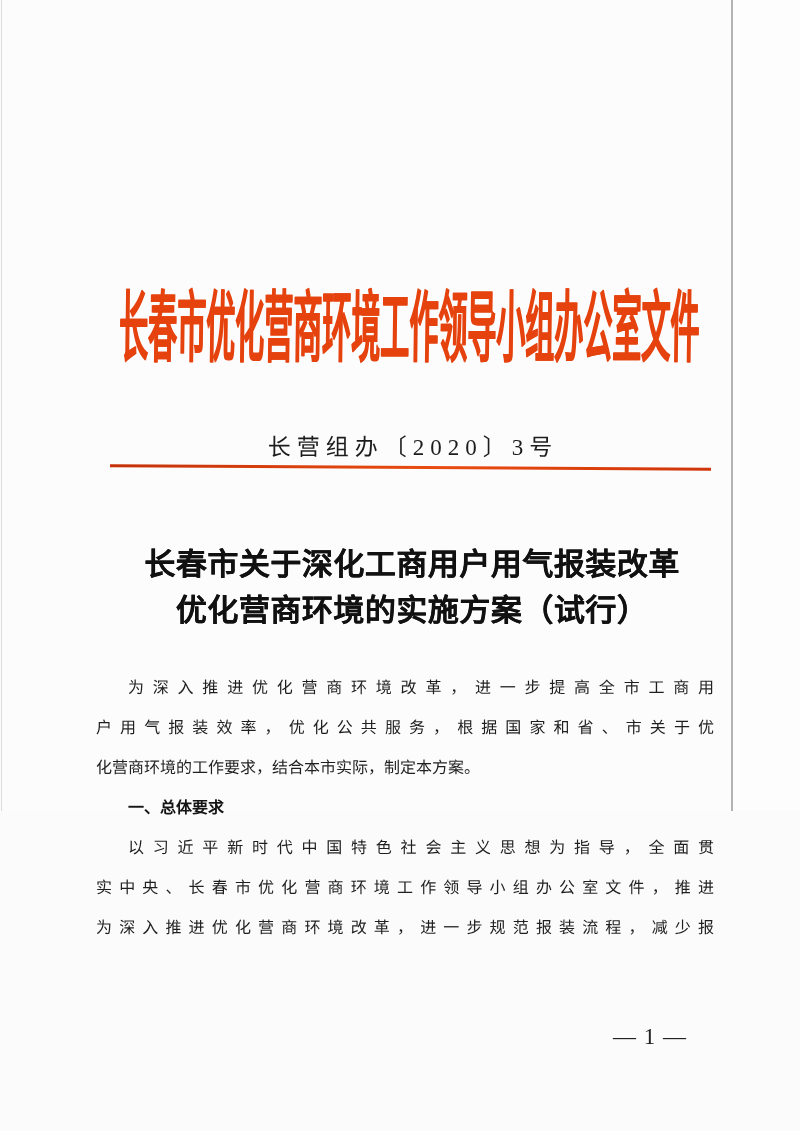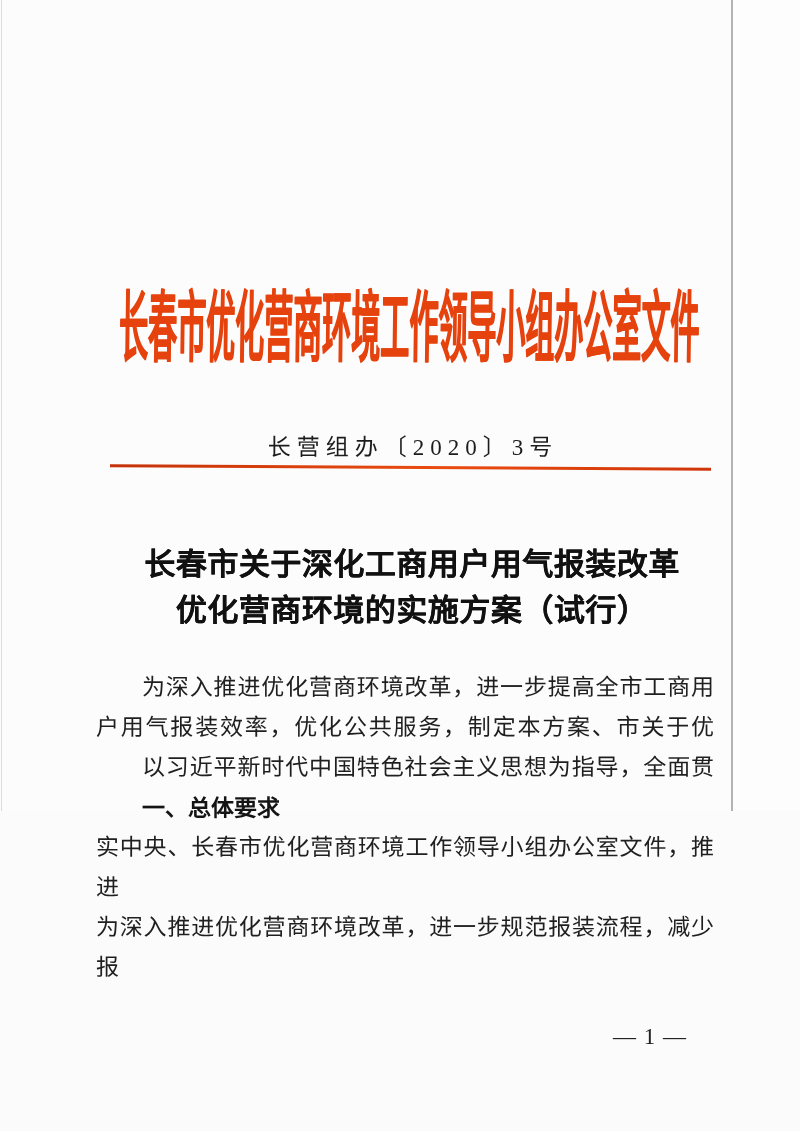--- a/index.html
+++ b/index.html
@@ -64,21 +64,21 @@
     font-size: 31px;
     line-height: 46px;
     font-weight: bold;
     color: #111;
     text-shadow: 0.3px 0 0 currentColor;
     letter-spacing: 0.5px;
   }
   
   .body-text {
     position: absolute; top: 668px; left: 96px; width: 618px;
-    font-size: 23px;
+    font-size: 16px;
     line-height: 40px;
     color: #1f1f1f;
   }
   .bline { width: 100%; }
   .j { text-align: justify; text-align-last: justify; }
   .indent { text-indent: 2em; }
   .heading {
     font-family: "Liberation Sans", "DejaVu Sans", sans-serif;
     font-weight: bold;
     text-indent: 2em;
@@ -109,22 +109,23 @@
 
   <div class="red-rule"></div>
 
   <div class="doc-title">
     <div>长春市关于深化工商用户用气报装改革</div>
     <div>优化营商环境的实施方案（试行）</div>
   </div>
 
   <div class="body-text">
     <div class="bline j indent">为深入推进优化营商环境改革，进一步提高全市工商用</div>
-    <div class="bline j">户用气报装效率，优化公共服务，制定本方案、市关于优</div>
+    <div class="bline j">户用气报装效率，优化公共服务，根据国家和省、市关于优</div>
+    <div class="bline">化营商环境的工作要求，结合本市实际，制定本方案。</div>
+    <div class="bline heading">一、总体要求</div>
     <div class="bline j indent">以习近平新时代中国特色社会主义思想为指导，全面贯</div>
-    <div class="bline heading">一、总体要求</div>
     <div class="bline j">实中央、长春市优化营商环境工作领导小组办公室文件，推进</div>
     <div class="bline j">为深入推进优化营商环境改革，进一步规范报装流程，减少报</div>
   </div>
 
   <div class="page-num">— 1 —</div>
 
 </div>
 
 </body></html>

